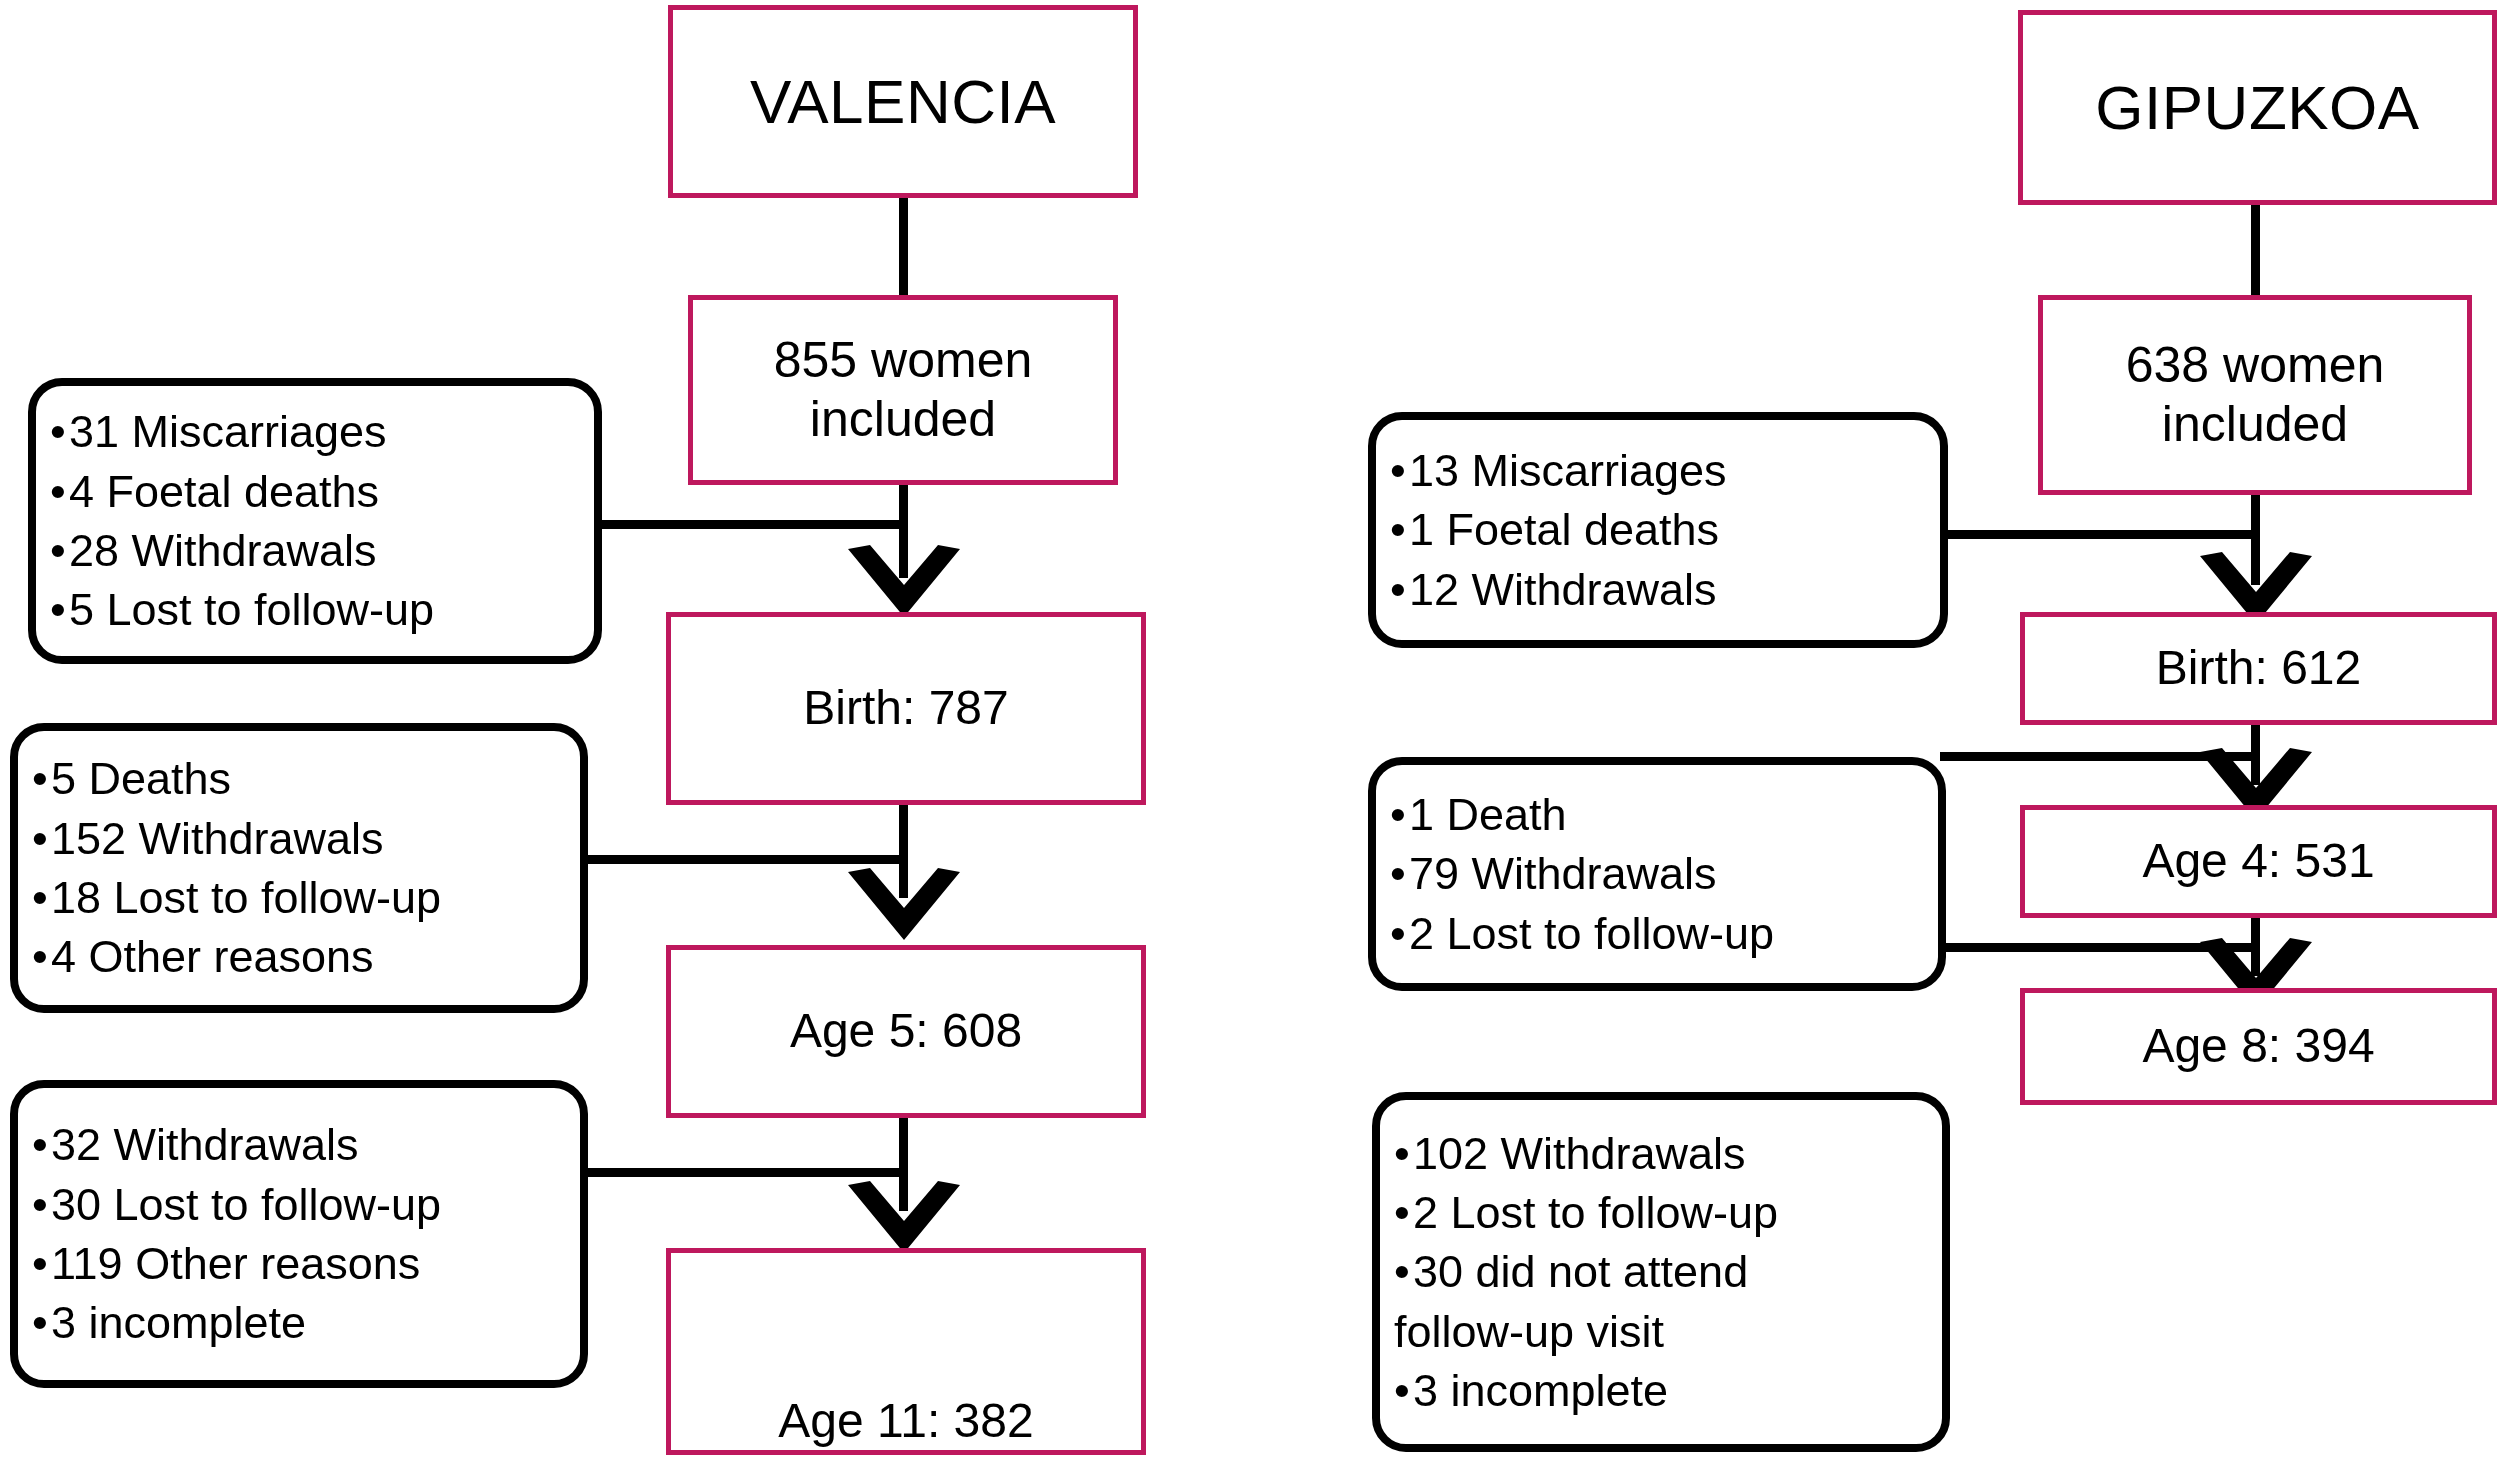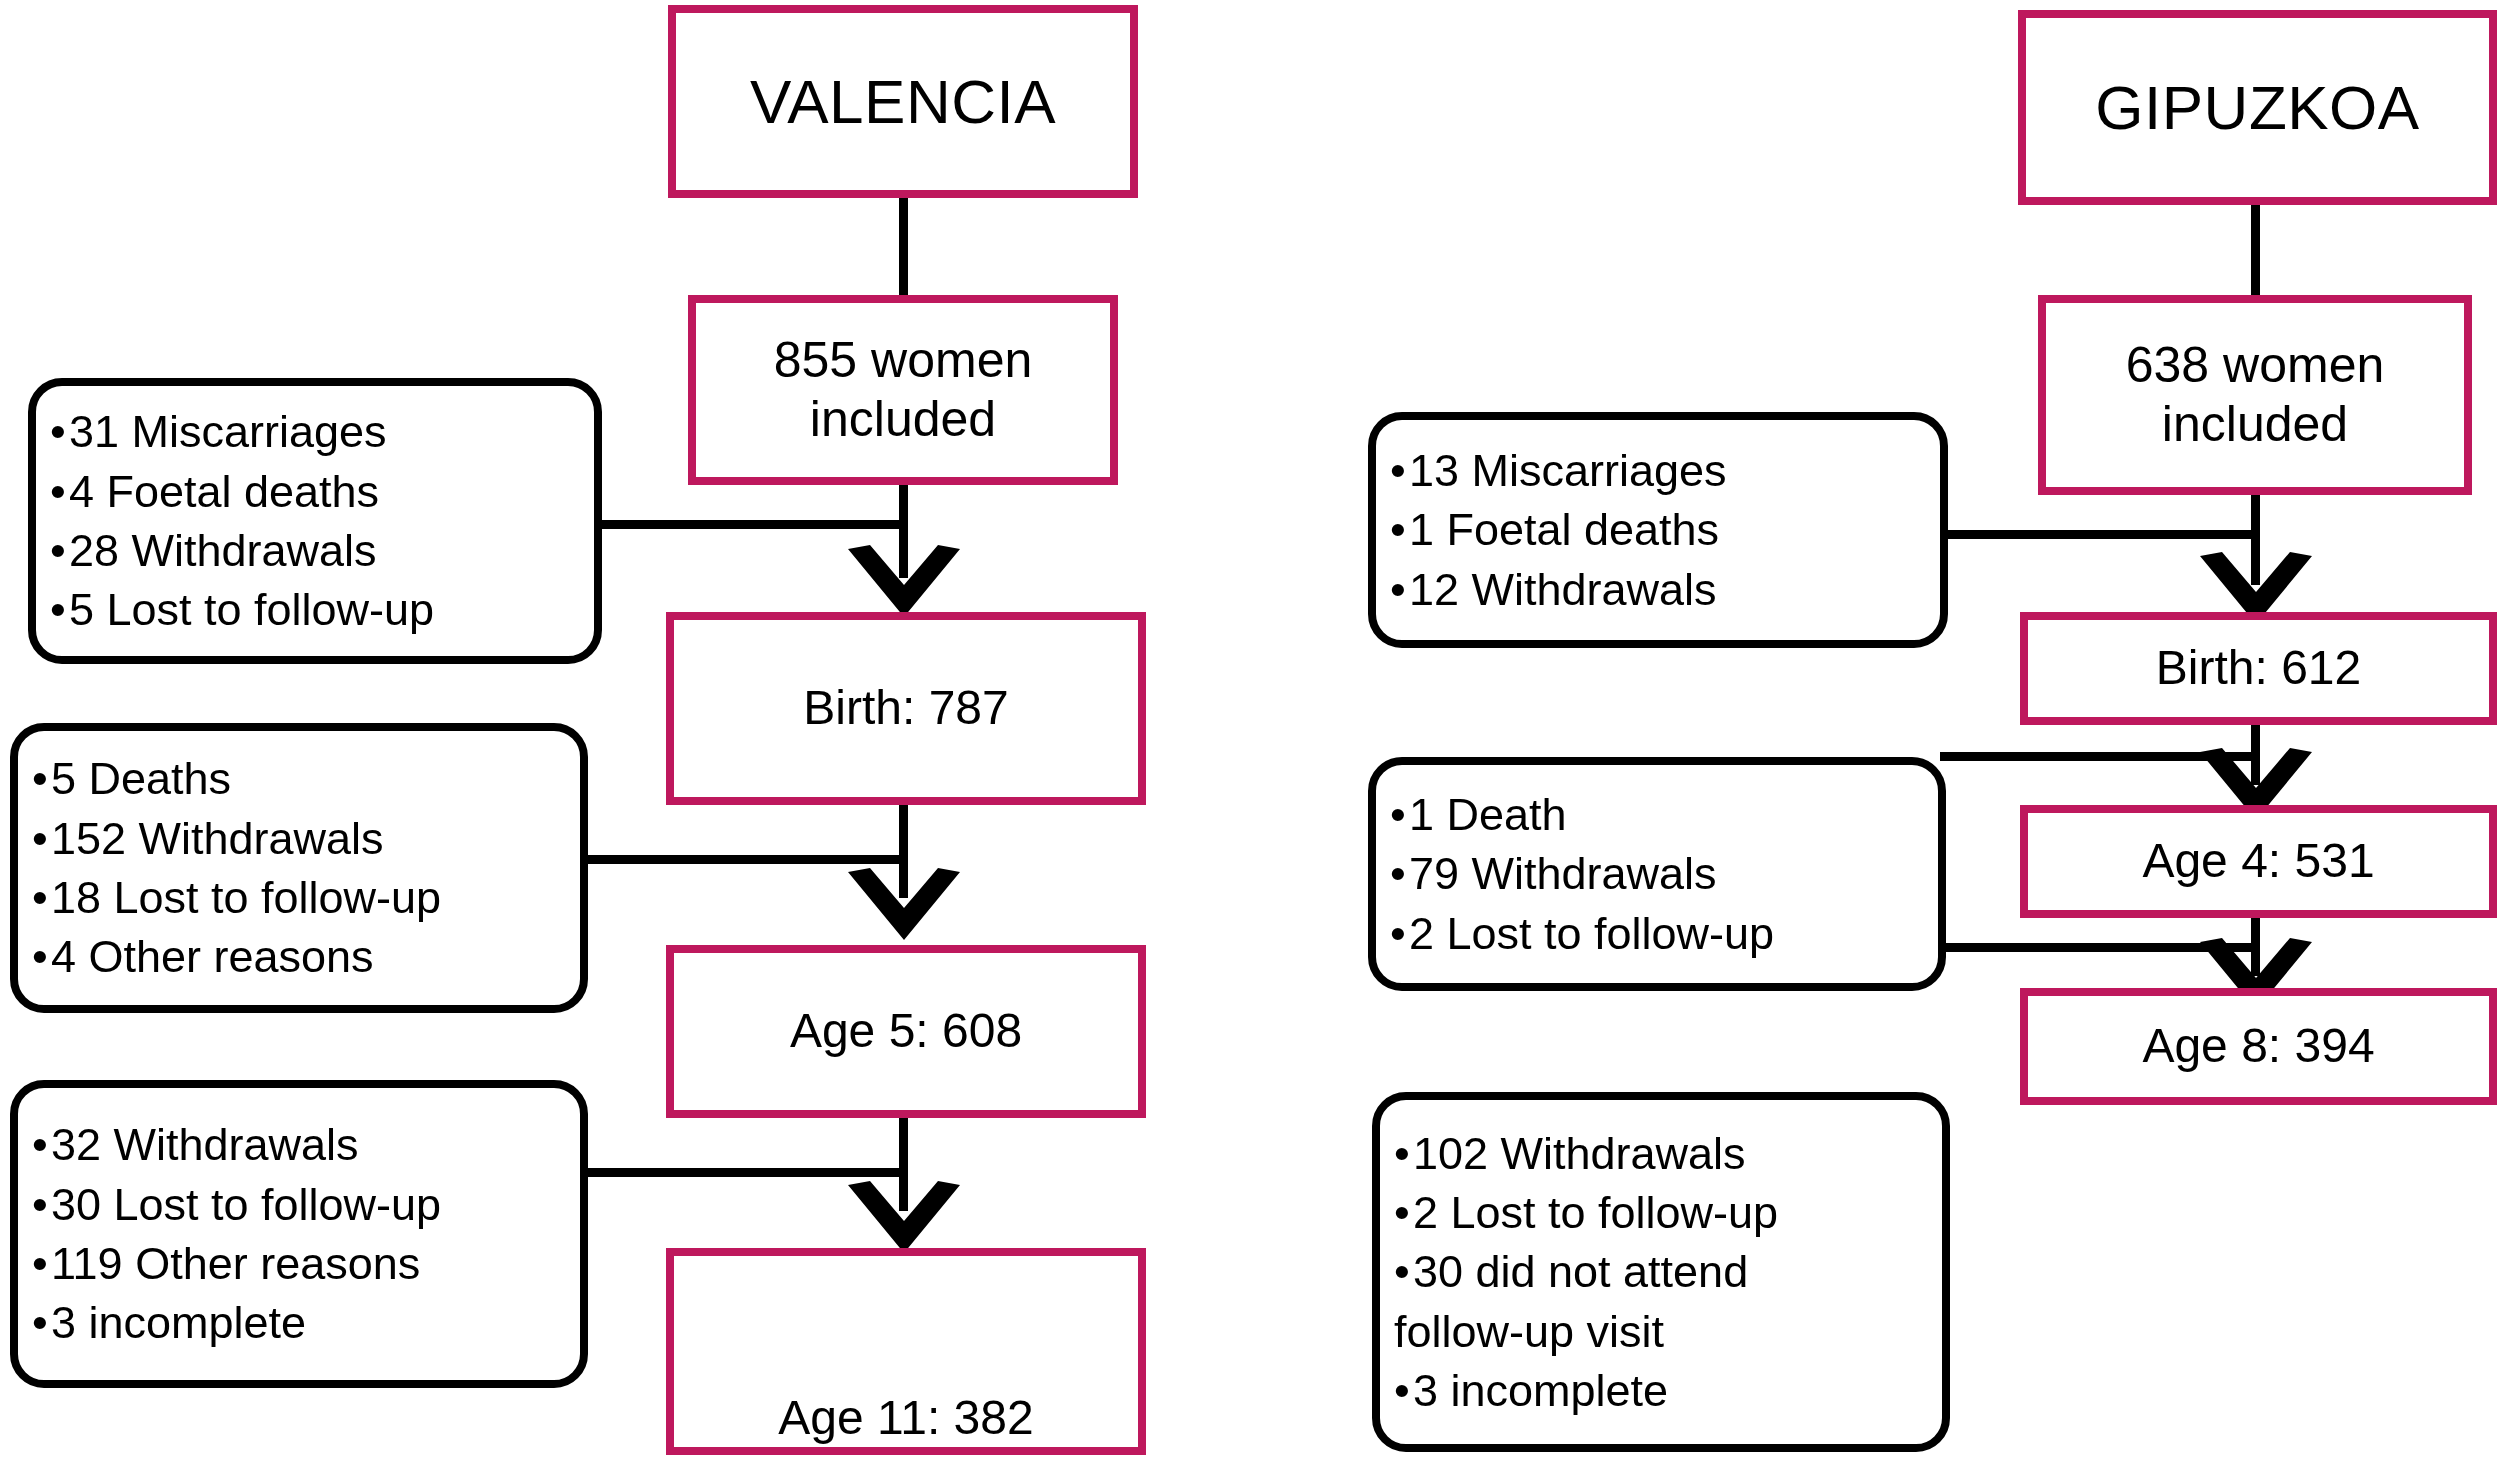--- a/index.html
+++ b/index.html
@@ -13,21 +13,21 @@
     height: 1481px;
     background: #ffffff;
     font-family: "Liberation Sans", "DejaVu Sans", sans-serif;
     color: #000000;
     overflow: hidden;
   }
   
   .rect-box {
     position: absolute;
     box-sizing: border-box;
-    border: 8px solid #be185d;
+    border: 5px solid #be185d;
     background: #ffffff;
     display: flex;
     align-items: center;
     justify-content: center;
     text-align: center;
     line-height: 1.18;
     z-index: 3;
   }
   .rect-box .box-text {
     display: block;

